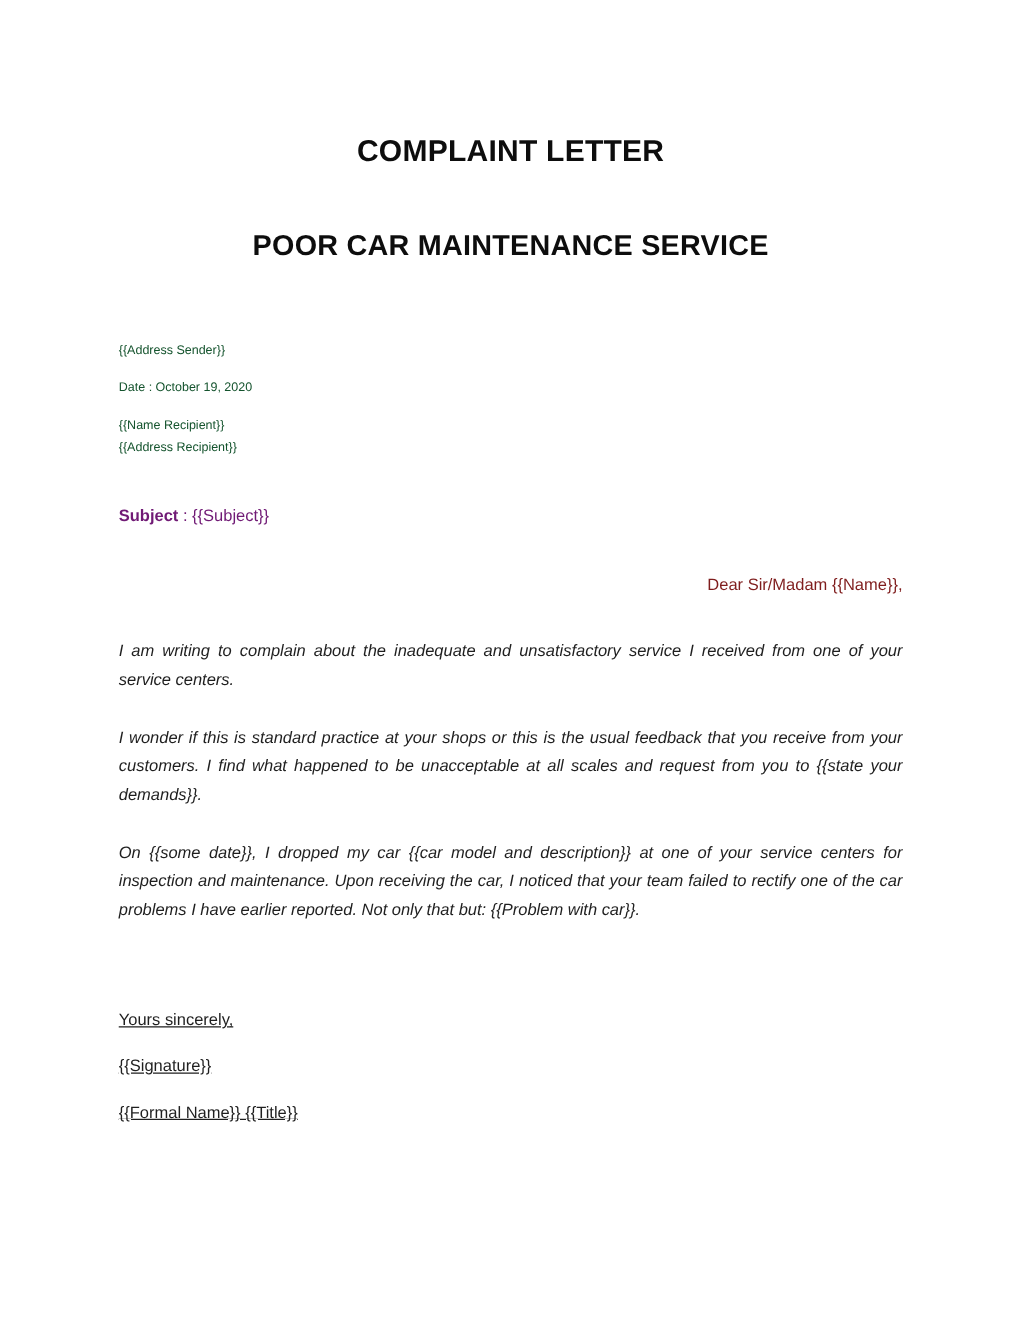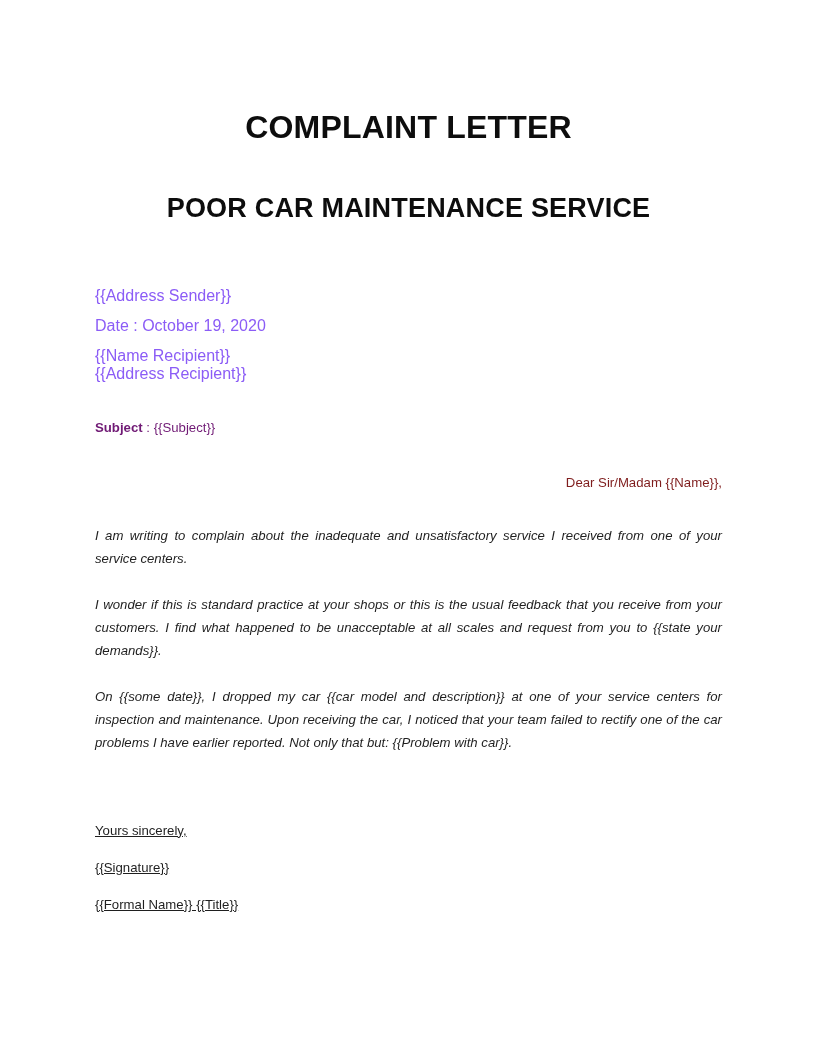--- a/index.html
+++ b/index.html
@@ -23,42 +23,42 @@
     top: 0;
     width: 627px;
   }
 
   
   .title-block {
     padding-top: 108px;
     text-align: center;
   }
   .title-1 {
-    font-size: 32px;
+    font-size: 24px;
     font-weight: bold;
     letter-spacing: 0.2px;
     line-height: 1.2;
     color: #0d0d0d;
     margin: 0;
   }
   .title-2 {
-    font-size: 27px;
+    font-size: 23px;
     font-weight: bold;
     letter-spacing: 0.2px;
     line-height: 1.2;
     color: #0d0d0d;
     margin: 46px 0 18px 0;
   }
 
   
   .meta-block {
     margin-top: 62px;
-    font-size: 16px;
+    font-size: 10px;
     line-height: 18px;
-    color: #8b5cf6;
+    color: #14532d;
   }
   .meta-line {
     margin: 0;
   }
   .meta-gap {
     margin-top: 12px;
   }
 
   .subject-line {
     margin-top: 36px;

